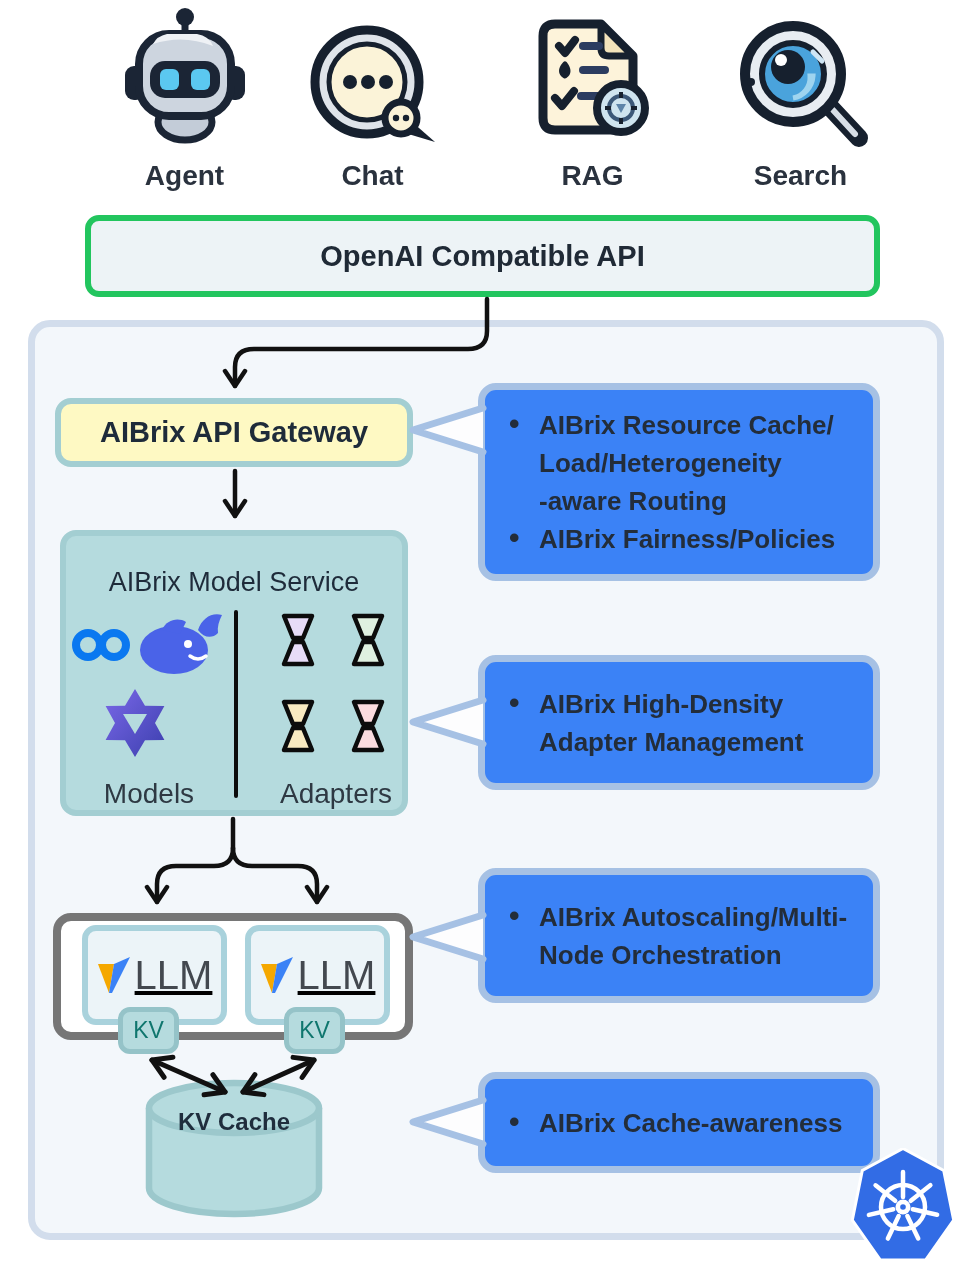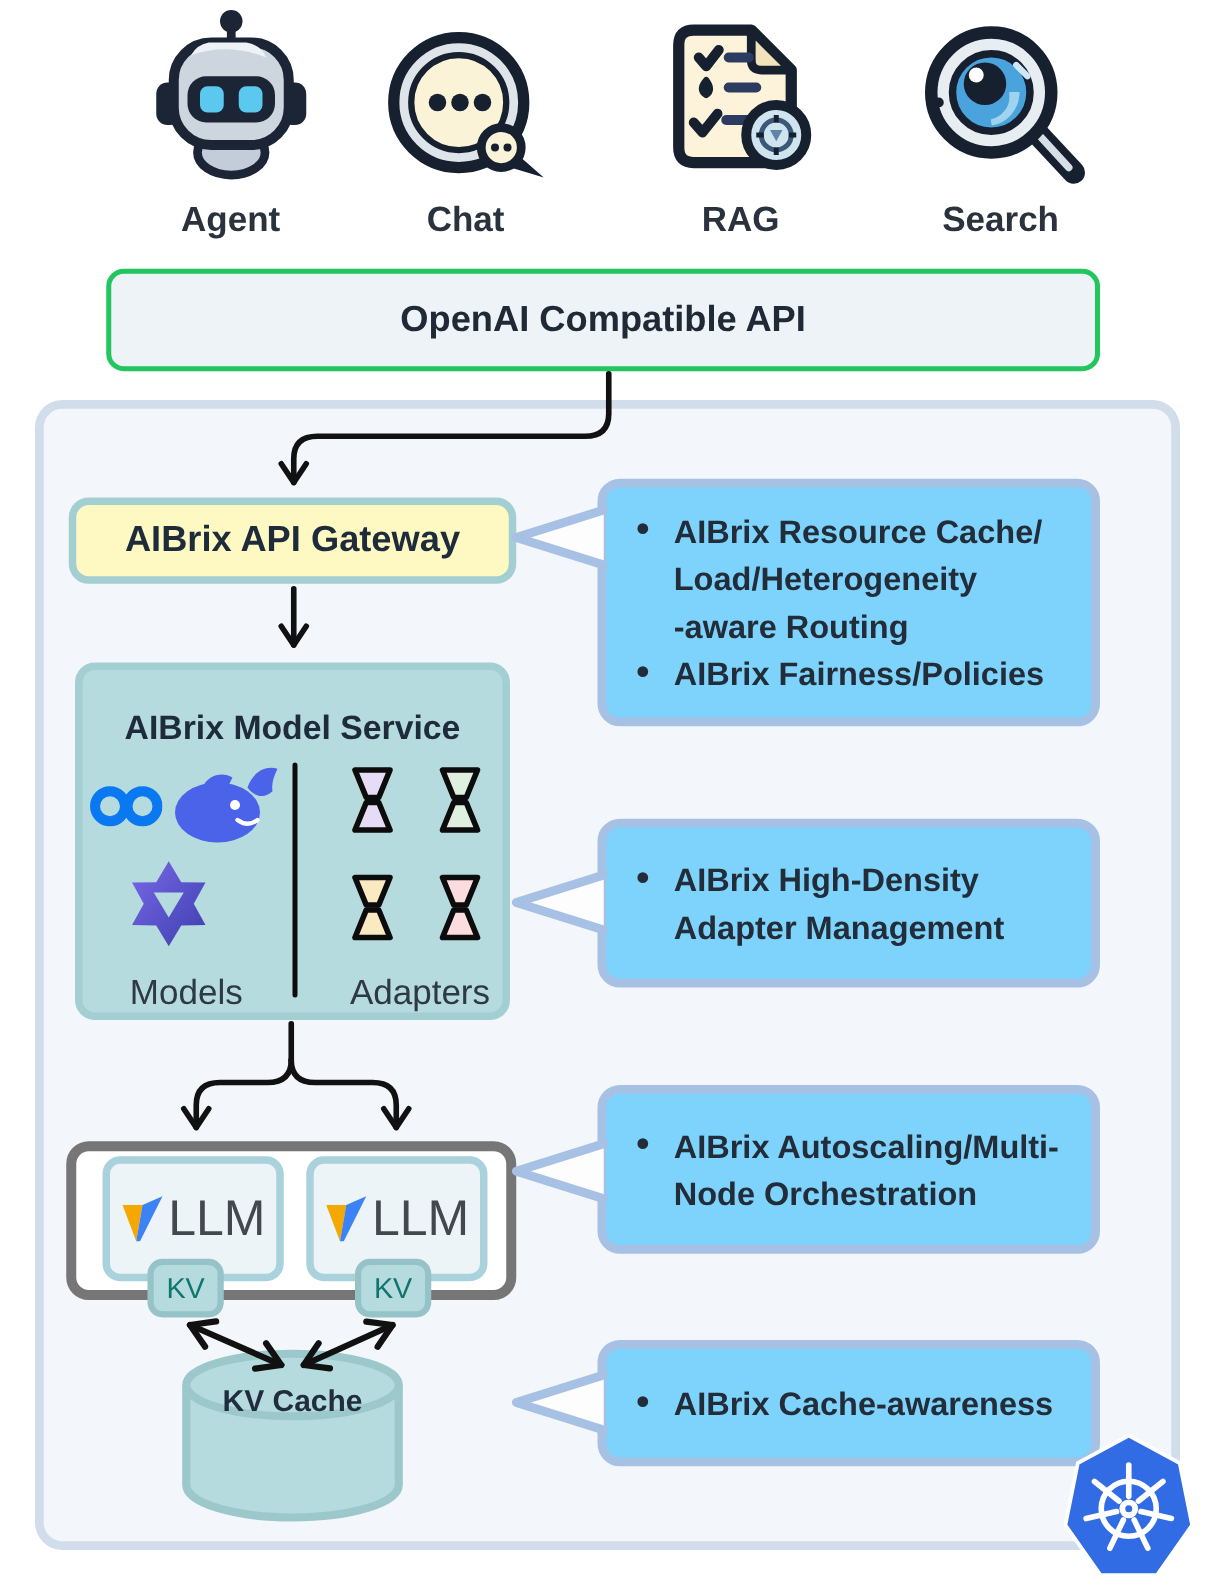--- a/index.html
+++ b/index.html
@@ -1,32 +1,32 @@
 <!DOCTYPE html>
 <html><head>
 <meta charset="utf-8">
 <style>
   html,body{margin:0;padding:0;background:#ffffff;}
   #canvas{position:relative;width:976px;height:1276px;font-family:"Liberation Sans",sans-serif;overflow:hidden;}
   .client{position:absolute;display:flex;flex-direction:column;align-items:center;}
   .client-label{font-weight:bold;font-size:28px;color:#2a323e;margin-top:8px;}
-  .api-box{position:absolute;left:85px;top:215px;width:795px;height:82px;box-sizing:border-box;background:#edf3f6;border:4px solid #22c55e;border-radius:14px;display:flex;align-items:center;justify-content:center;font-weight:bold;font-size:29px;color:#202a36;}
+  .api-box{position:absolute;left:85px;top:215px;width:795px;height:82px;box-sizing:border-box;background:#edf3f6;border:6px solid #22c55e;border-radius:14px;display:flex;align-items:center;justify-content:center;font-weight:bold;font-size:29px;color:#202a36;}
   .container{position:absolute;left:28px;top:320px;width:916px;height:920px;box-sizing:border-box;background:#f3f7fb;border:7px solid #d2ddec;border-radius:22px;}
   .gateway{position:absolute;left:55px;top:398px;width:358px;height:69px;box-sizing:border-box;background:#fef9c3;border:6px solid #a3ced2;border-radius:16px;display:flex;align-items:center;justify-content:center;font-weight:bold;font-size:29px;color:#1e2b3a;}
   .model-service{position:absolute;left:60px;top:530px;width:348px;height:286px;box-sizing:border-box;background:#b5dbde;border:6px solid #a3ced2;border-radius:16px;}
-  .ms-title{position:absolute;left:0;top:31px;width:100%;text-align:center;font-weight:bold;font-size:27px;color:#1e2b3a;}
+  .ms-title{position:absolute;left:0;top:31px;width:100%;text-align:center;font-weight:normal;font-size:27px;color:#1e2b3a;}
   .ms-divider{position:absolute;left:168px;top:74px;width:4px;height:188px;background:#0c0c0c;border-radius:2px;}
   .ms-label{position:absolute;font-size:28px;color:#2e3943;}
-  .callout{position:absolute;box-sizing:border-box;background:#7dd3fc;border:7px solid #a6c1e4;border-radius:18px;display:flex;flex-direction:column;justify-content:center;padding-left:22px;z-index:3;}
+  .callout{position:absolute;box-sizing:border-box;background:#3b82f6;border:7px solid #a6c1e4;border-radius:18px;display:flex;flex-direction:column;justify-content:center;padding-left:22px;z-index:3;}
   .callout ul{list-style:none;margin:0;padding:0;}
   .callout li{position:relative;padding-left:32px;font-weight:bold;font-size:26px;line-height:38px;color:#232d3a;white-space:pre-line;}
   .callout li::before{content:"\2022";position:absolute;left:2px;top:-1px;font-size:30px;}
   .tail{position:absolute;z-index:4;}
   .graybox{position:absolute;left:53px;top:913px;width:360px;height:127px;box-sizing:border-box;background:#ffffff;border:8px solid #767676;border-radius:18px;z-index:2;}
-  .vllm{position:absolute;width:145px;height:100px;box-sizing:border-box;background:#ecf4f8;border:6px solid #a9d2dc;border-radius:14px;display:flex;align-items:center;justify-content:center;z-index:3;}
+  .vllm{position:absolute;width:145px;height:100px;box-sizing:border-box;background:#ecf4f8;border:6px solid #a9d2dc;border-radius:14px;display:flex;align-items:center;justify-content:center;z-index:3;text-decoration:underline;}
   .vllm-text{font-size:40px;color:#43484f;font-weight:500;}
   .kv{position:absolute;width:61px;height:47px;box-sizing:border-box;background:#b5dbde;border:5px solid #95c3c8;border-radius:12px;display:flex;align-items:center;justify-content:center;font-size:23px;font-weight:500;color:#0f766e;z-index:4;}
   .cyl-text{position:absolute;left:145px;top:1106px;width:178px;text-align:center;font-weight:bold;font-size:24px;line-height:31px;color:#1f2d3d;z-index:6;}
   .overlay{position:absolute;left:0;top:0;z-index:5;pointer-events:none;}
   .k8s{position:absolute;left:850px;top:1148px;z-index:10;}
 </style>
 </head>
 <body>
 
 <div id="canvas">

